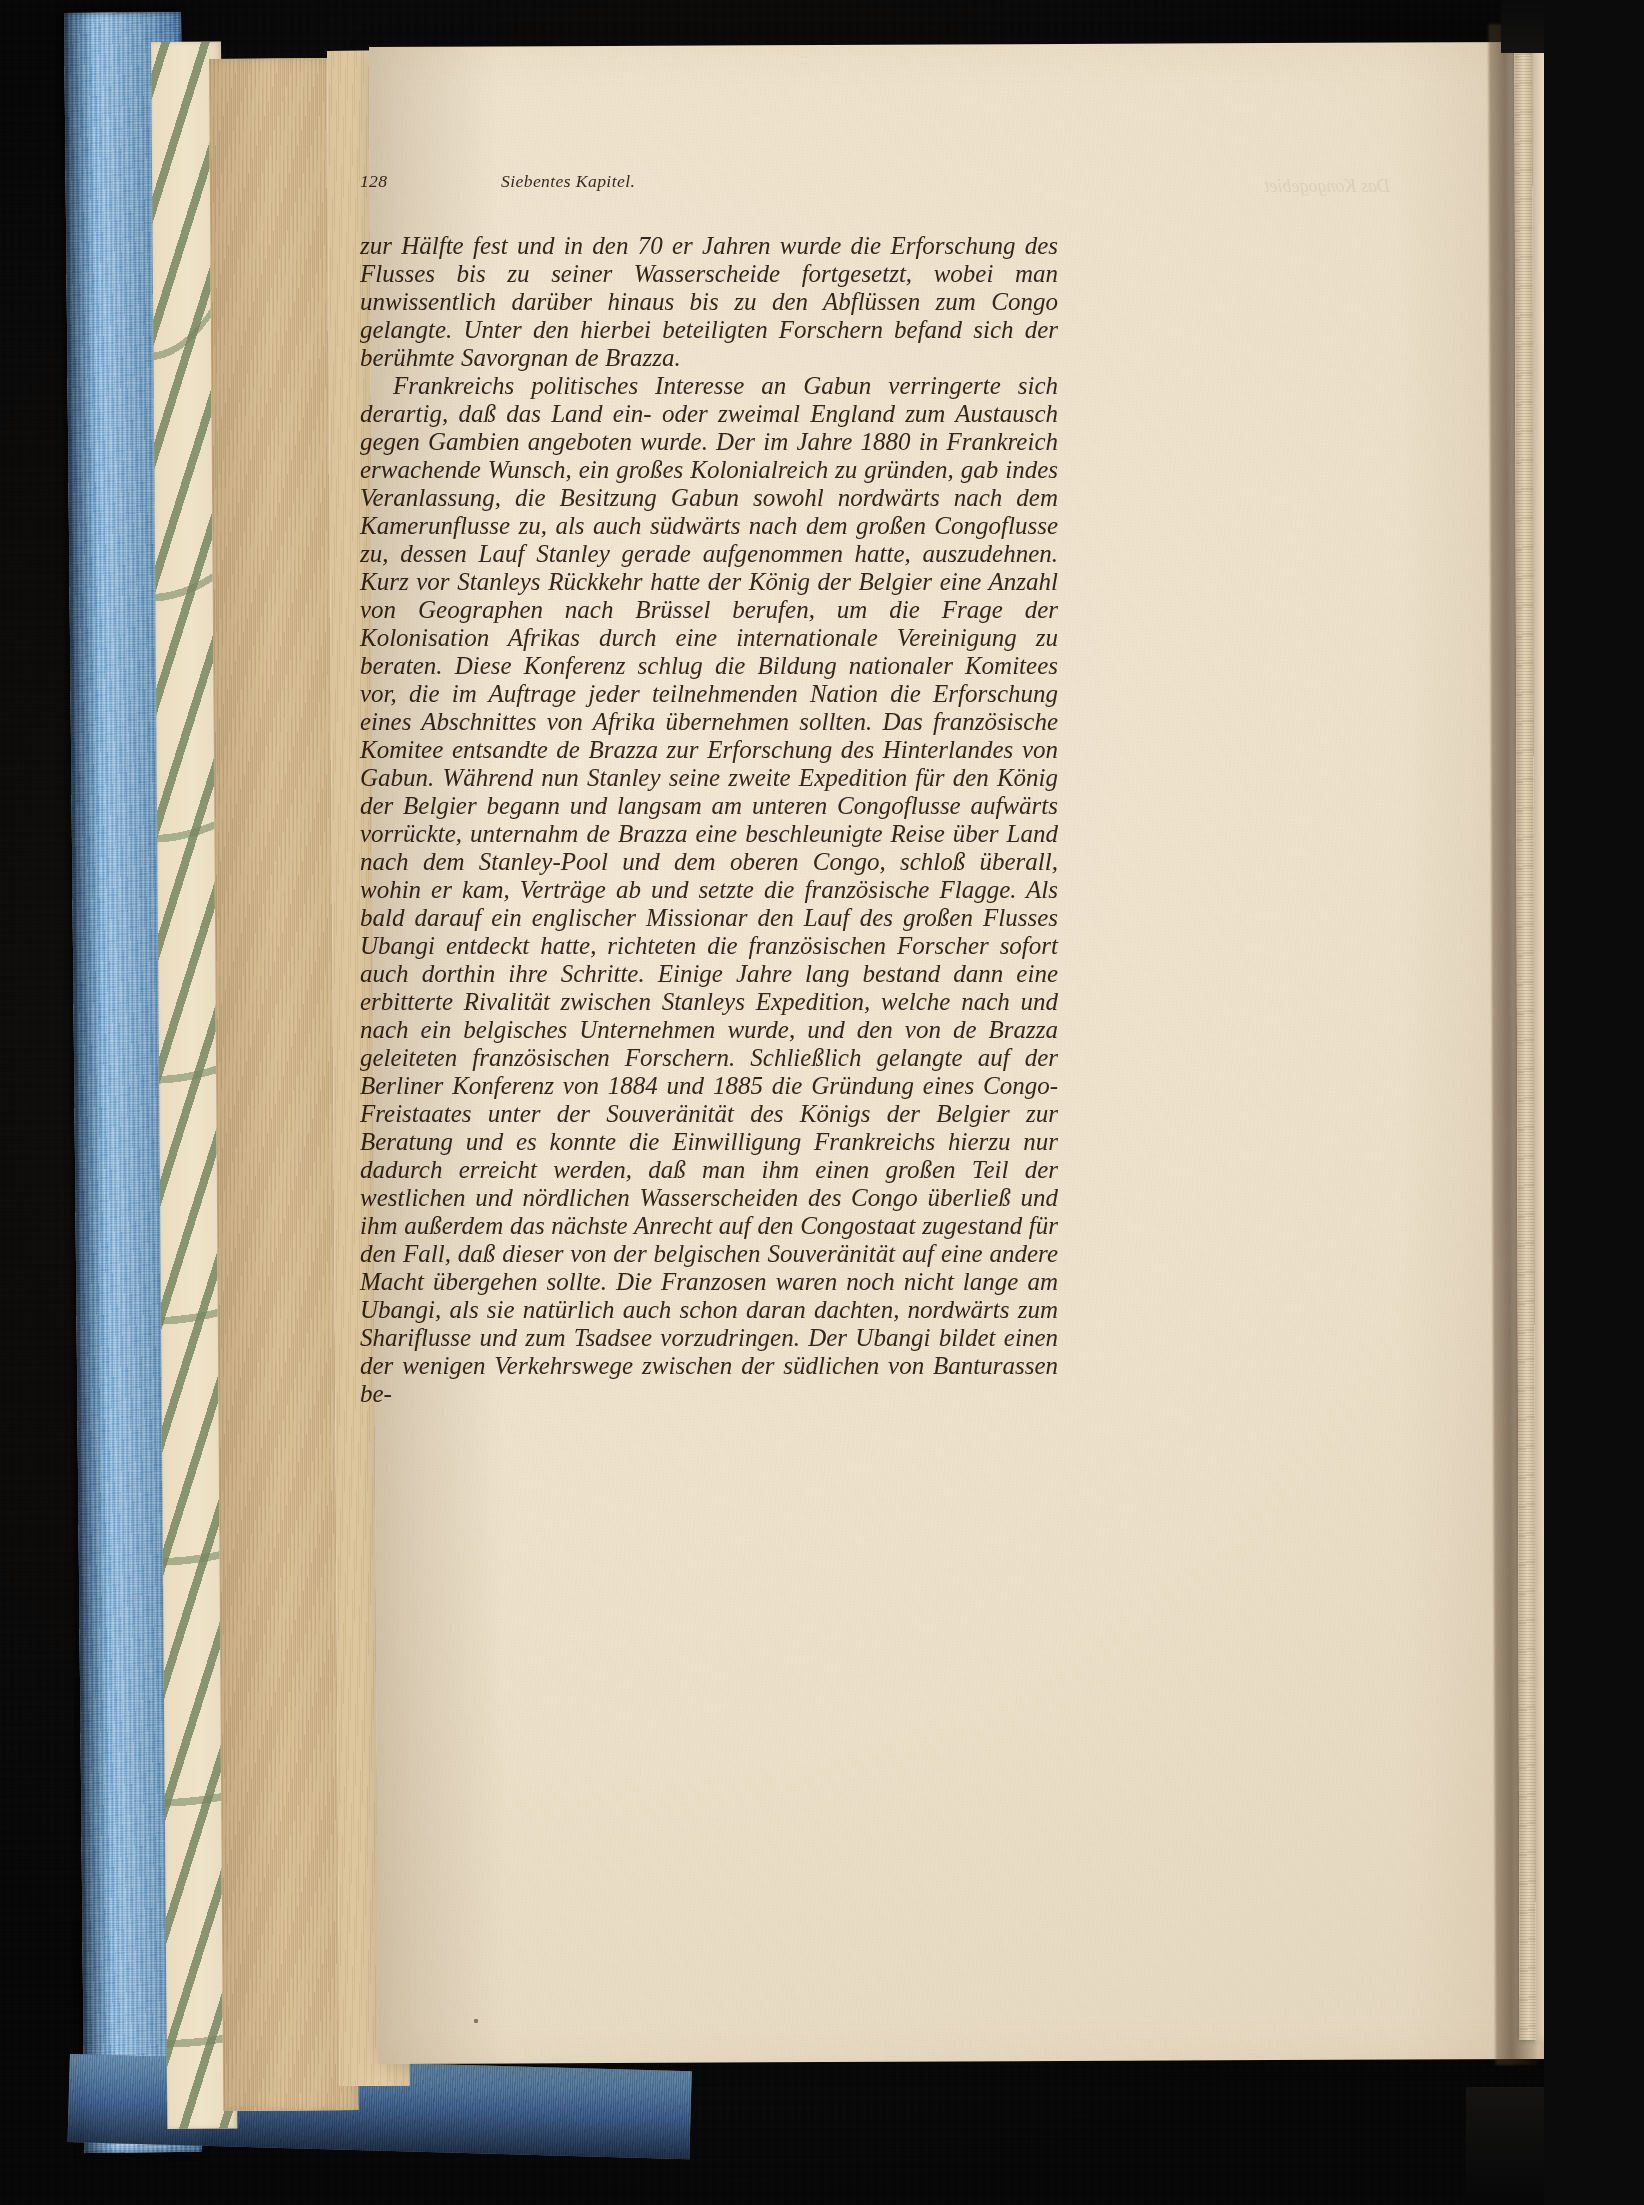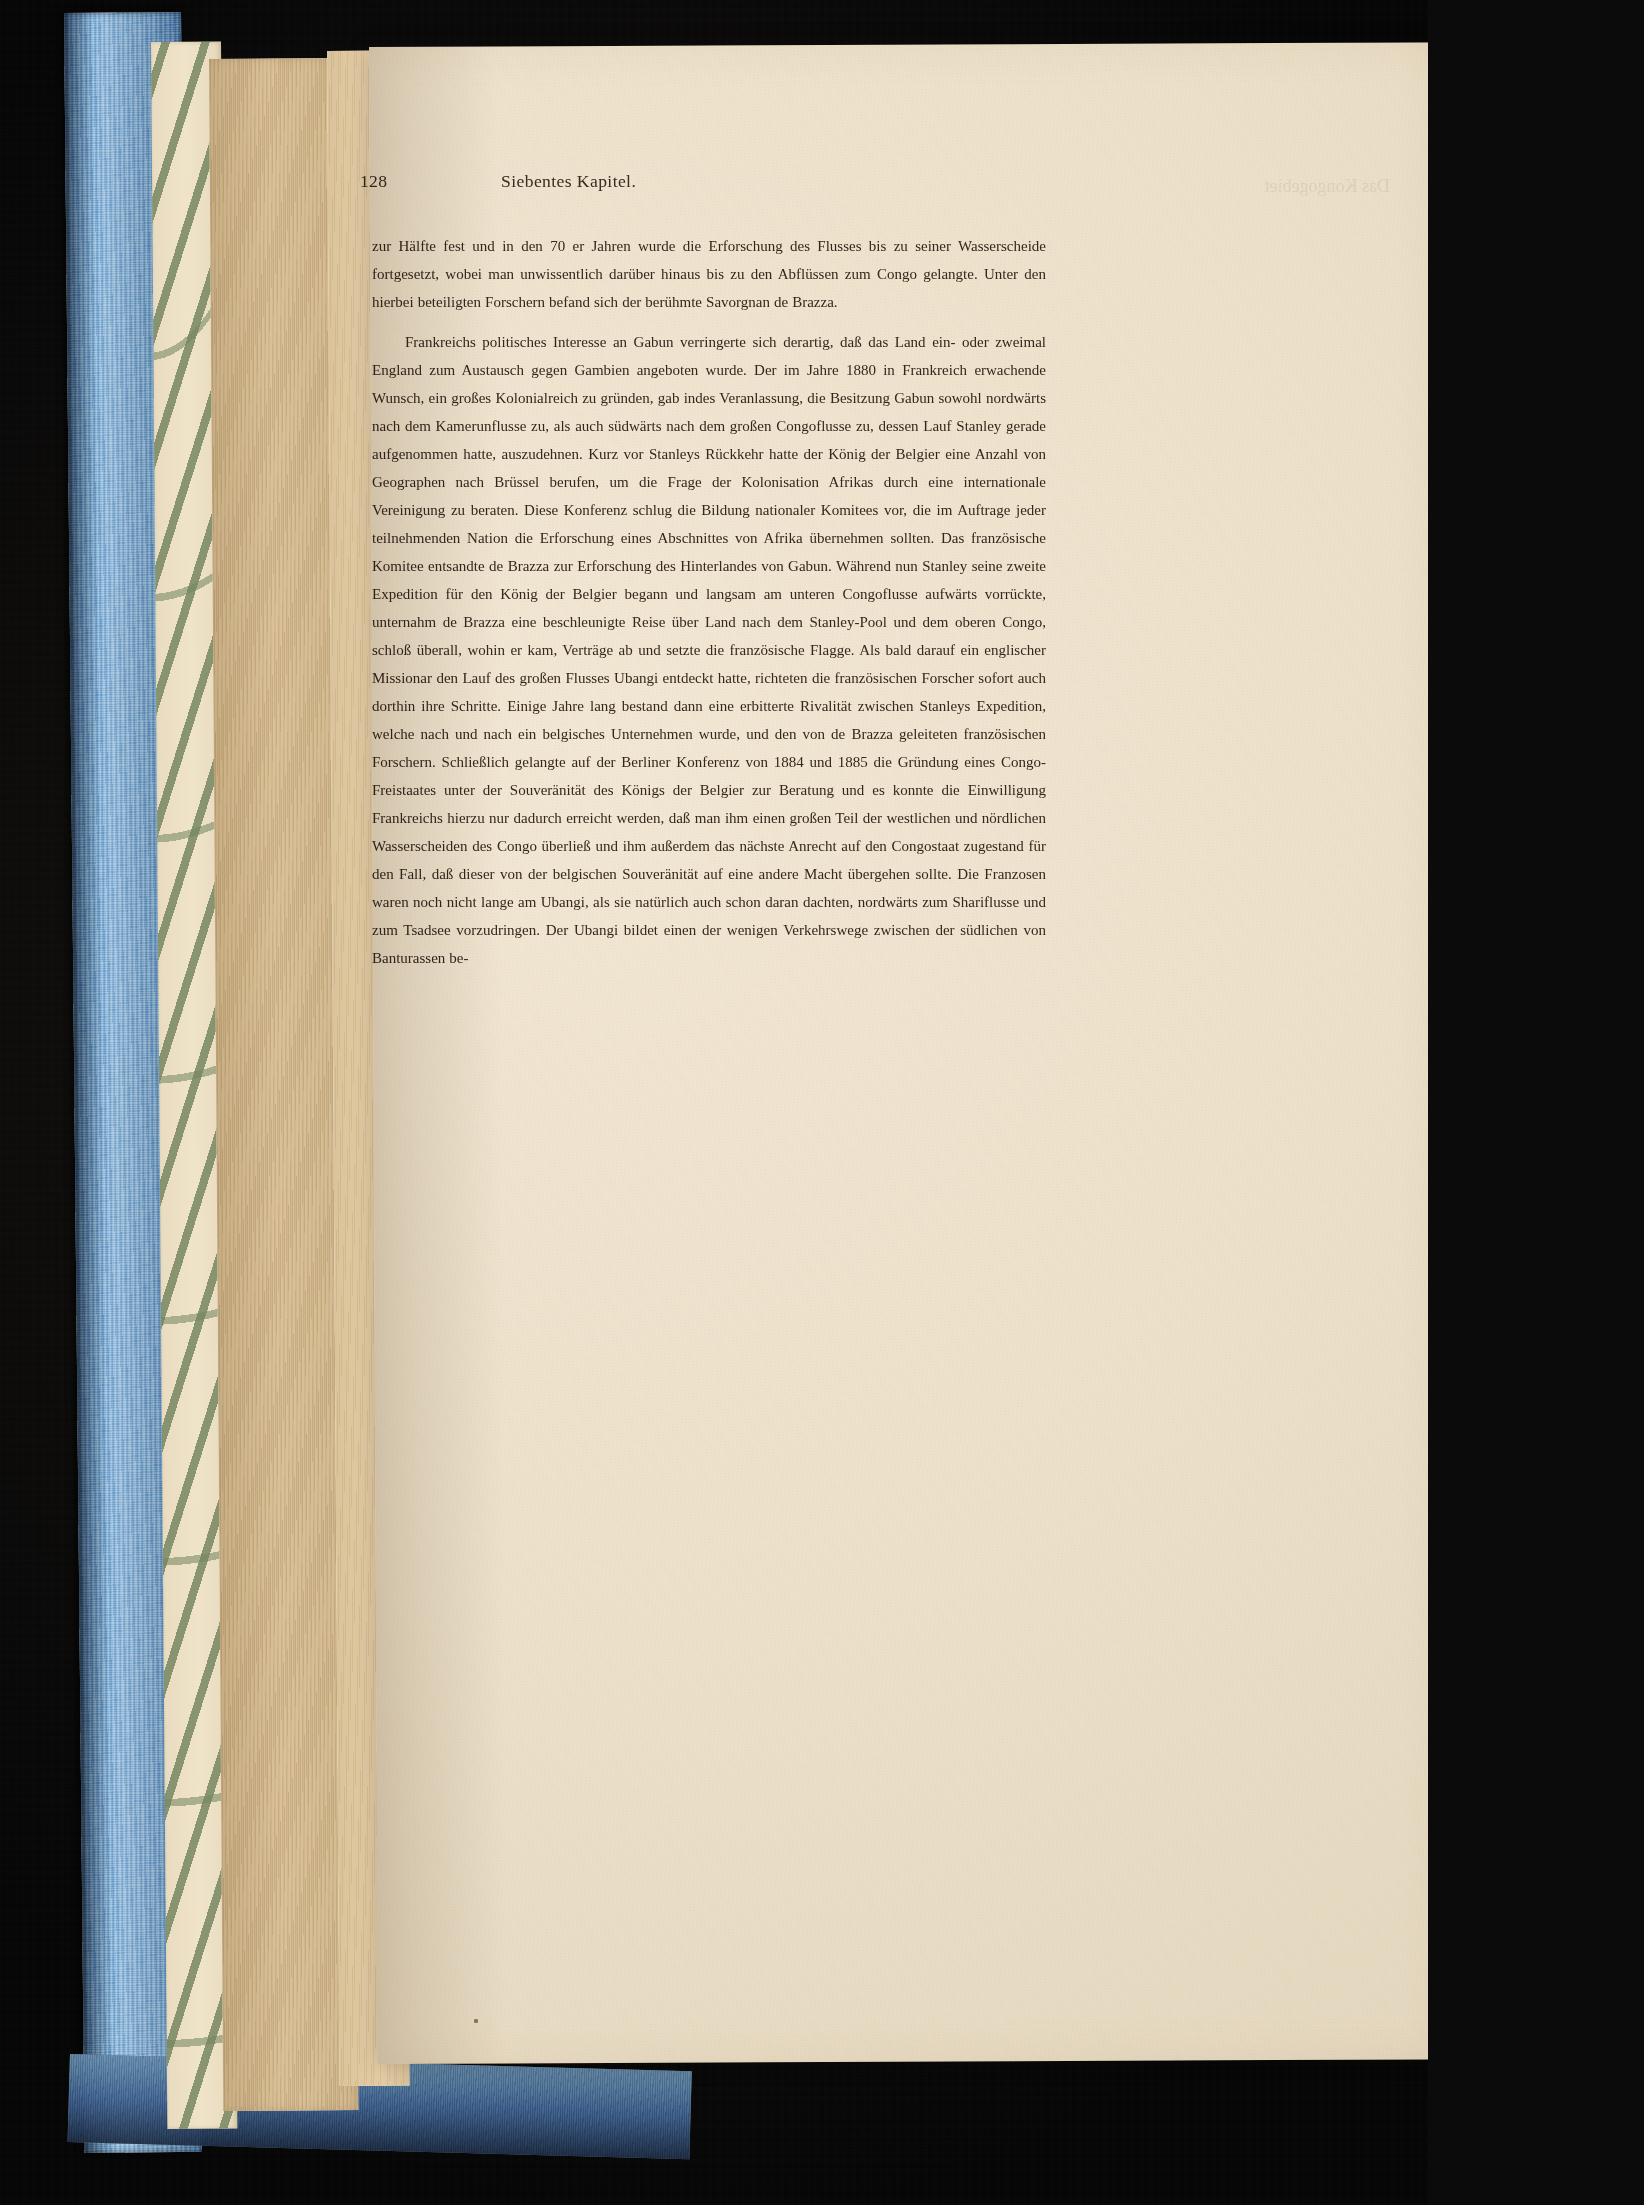--- a/index.html
+++ b/index.html
@@ -3,25 +3,26 @@
 <meta charset="utf-8">
 <style>
   html, body {
     margin: 0;
     padding: 0;
     background: #0b0b0b;
   }
 
   #scan {
     position: relative;
-    width: 1428px;
+    width: 1544px;
     height: 2205px;
     overflow: hidden;
     background: #121110;
     font-family: "Liberation Serif", "DejaVu Serif", serif;
+    font-style: italic;
   }
 
   
   .backdrop {
     position: absolute;
     inset: 0;
     background:
       radial-gradient(ellipse 70% 55% at 48% 45%, #191817 0%, #0e0d0c 60%, #070606 100%);
   }
   .backdrop-noise {
@@ -222,22 +223,22 @@
     position: absolute;
     left: 141px;
     top: 0;
     font-size: 17.6px;
     letter-spacing: 0.4px;
     color: #3d3026;
     text-align: right;
   }
 
   p.body {
-    margin: 12px;
-    font-size: 15px;
+    margin: 0;
+    font-size: 25px;
     line-height: 28px;
     text-align: justify;
     text-align-last: left;
     color: #382b21;
     hyphens: none;
     word-spacing: 0.3px;
   }
   p.body.indent { text-indent: 33px; }
 
   

